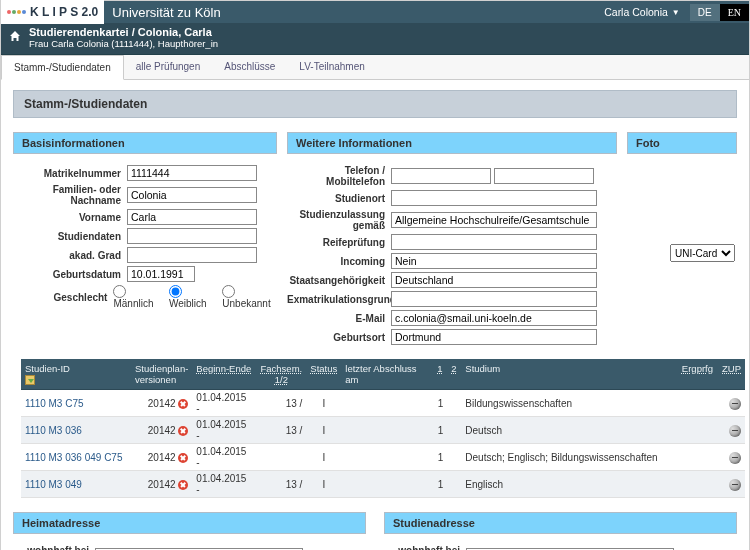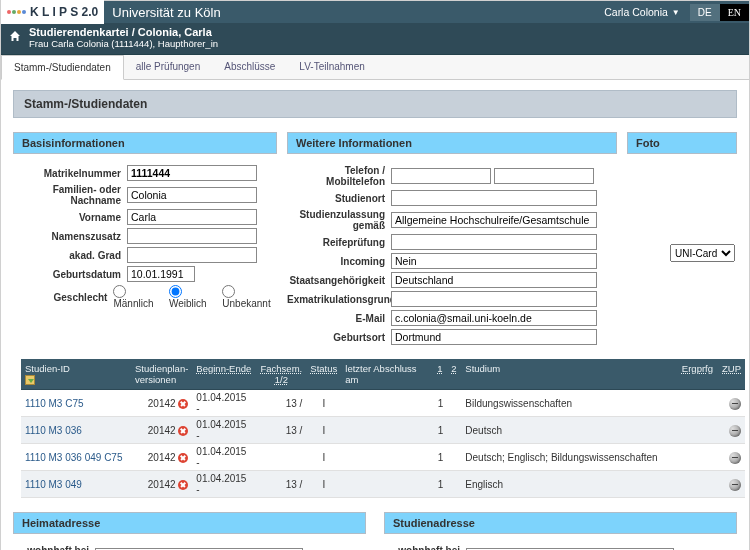--- a/index.html
+++ b/index.html
@@ -117,32 +117,32 @@
 
   <div class="pagebar">Stamm-/Studiendaten</div>
 
   <div class="cols">
 
     <div class="pane" style="width:264px">
       <div class="sectbar">Basisinformationen</div>
       <div style="height:8px"></div>
       <div class="lvrow">
             <span class="lbl" style="width:114px">Matrikelnummer</span>
-            <span class="val"><input type="text" style="width: 130px; font-weight: bold;" value="1111444"></span>
+            <span class="val"><input type="text" style="width: 130px;" value="1111444"></span>
           </div>
       <div class="lvrow">
             <span class="lbl" style="width:114px">Familien- oder Nachname</span>
             <span class="val"><input type="text" style="width: 130px;" value="Colonia"></span>
           </div>
       <div class="lvrow">
             <span class="lbl" style="width:114px">Vorname</span>
             <span class="val"><input type="text" style="width: 130px;" value="Carla"></span>
           </div>
       <div class="lvrow">
-            <span class="lbl" style="width:114px">Namenszusatz</span>
+            <span class="lbl" style="width:114px">Studiendaten</span>
             <span class="val"><input type="text" style="width: 130px;" value=""></span>
           </div>
       <div class="lvrow">
             <span class="lbl" style="width:114px">akad. Grad</span>
             <span class="val"><input type="text" style="width: 130px;" value=""></span>
           </div>
       <div class="lvrow">
             <span class="lbl" style="width:114px">Geburtsdatum</span>
             <span class="val"><input type="text" style="width: 68px;" value="10.01.1991"></span>
           </div>

